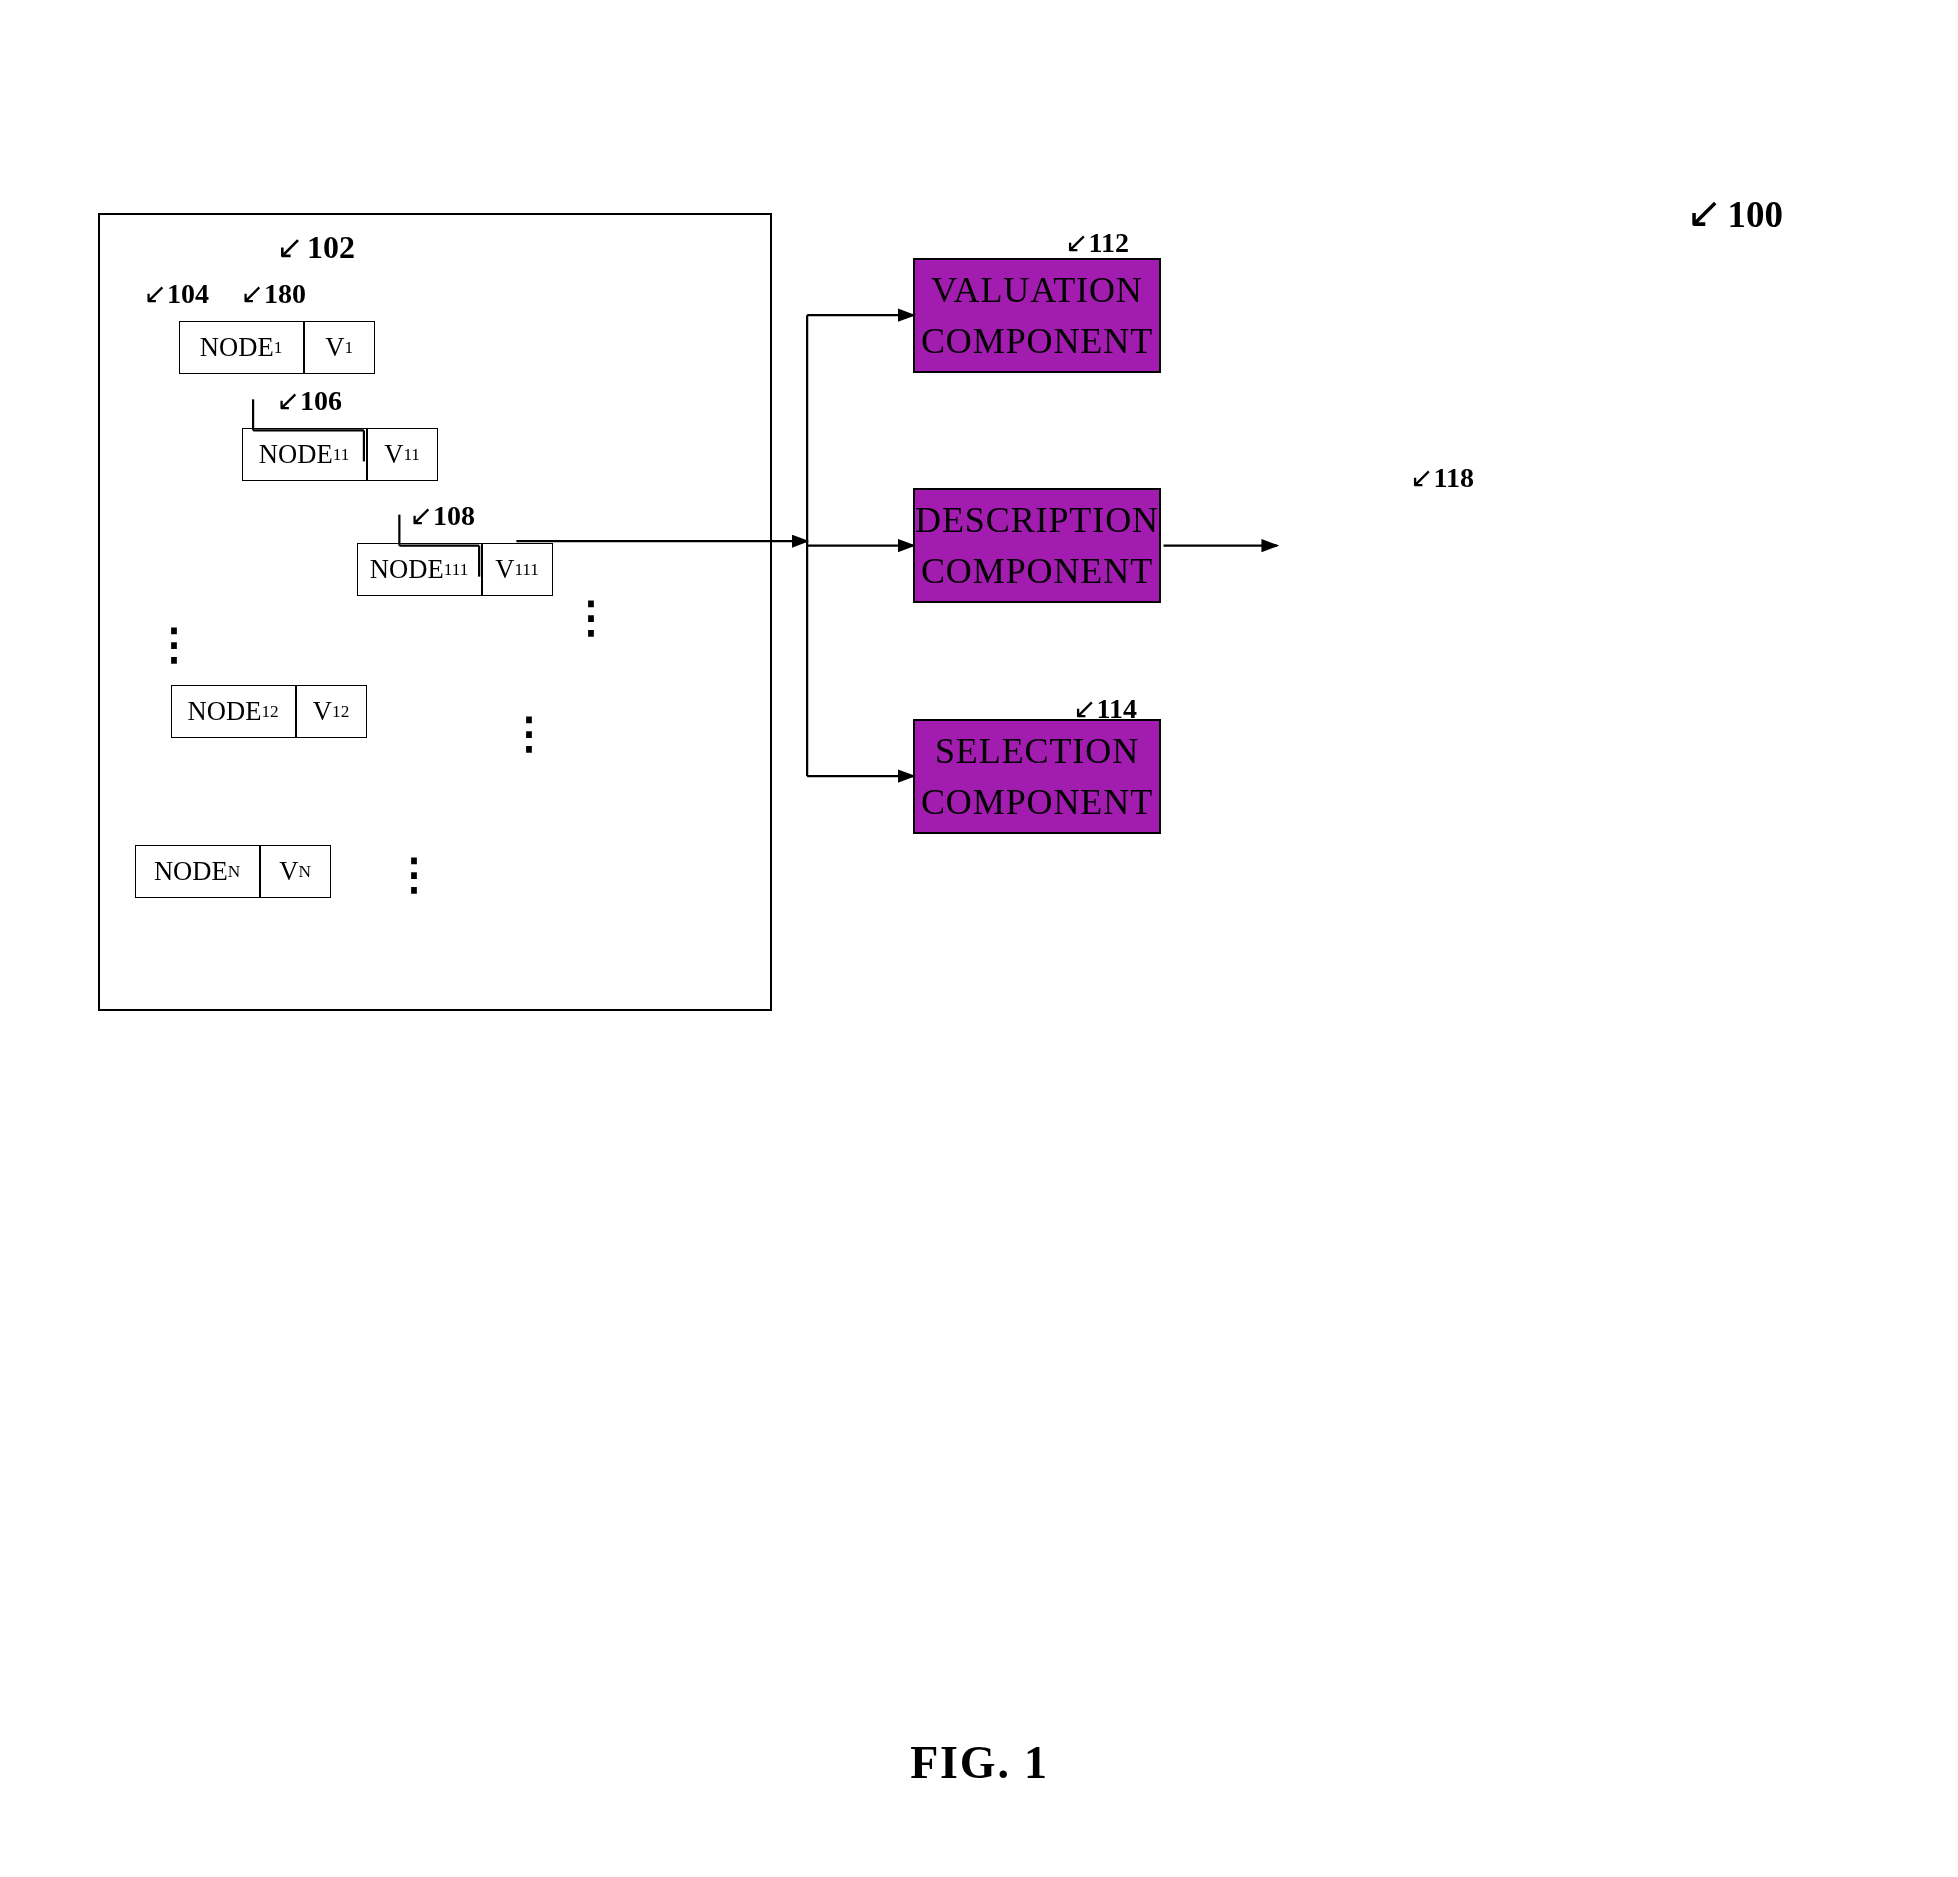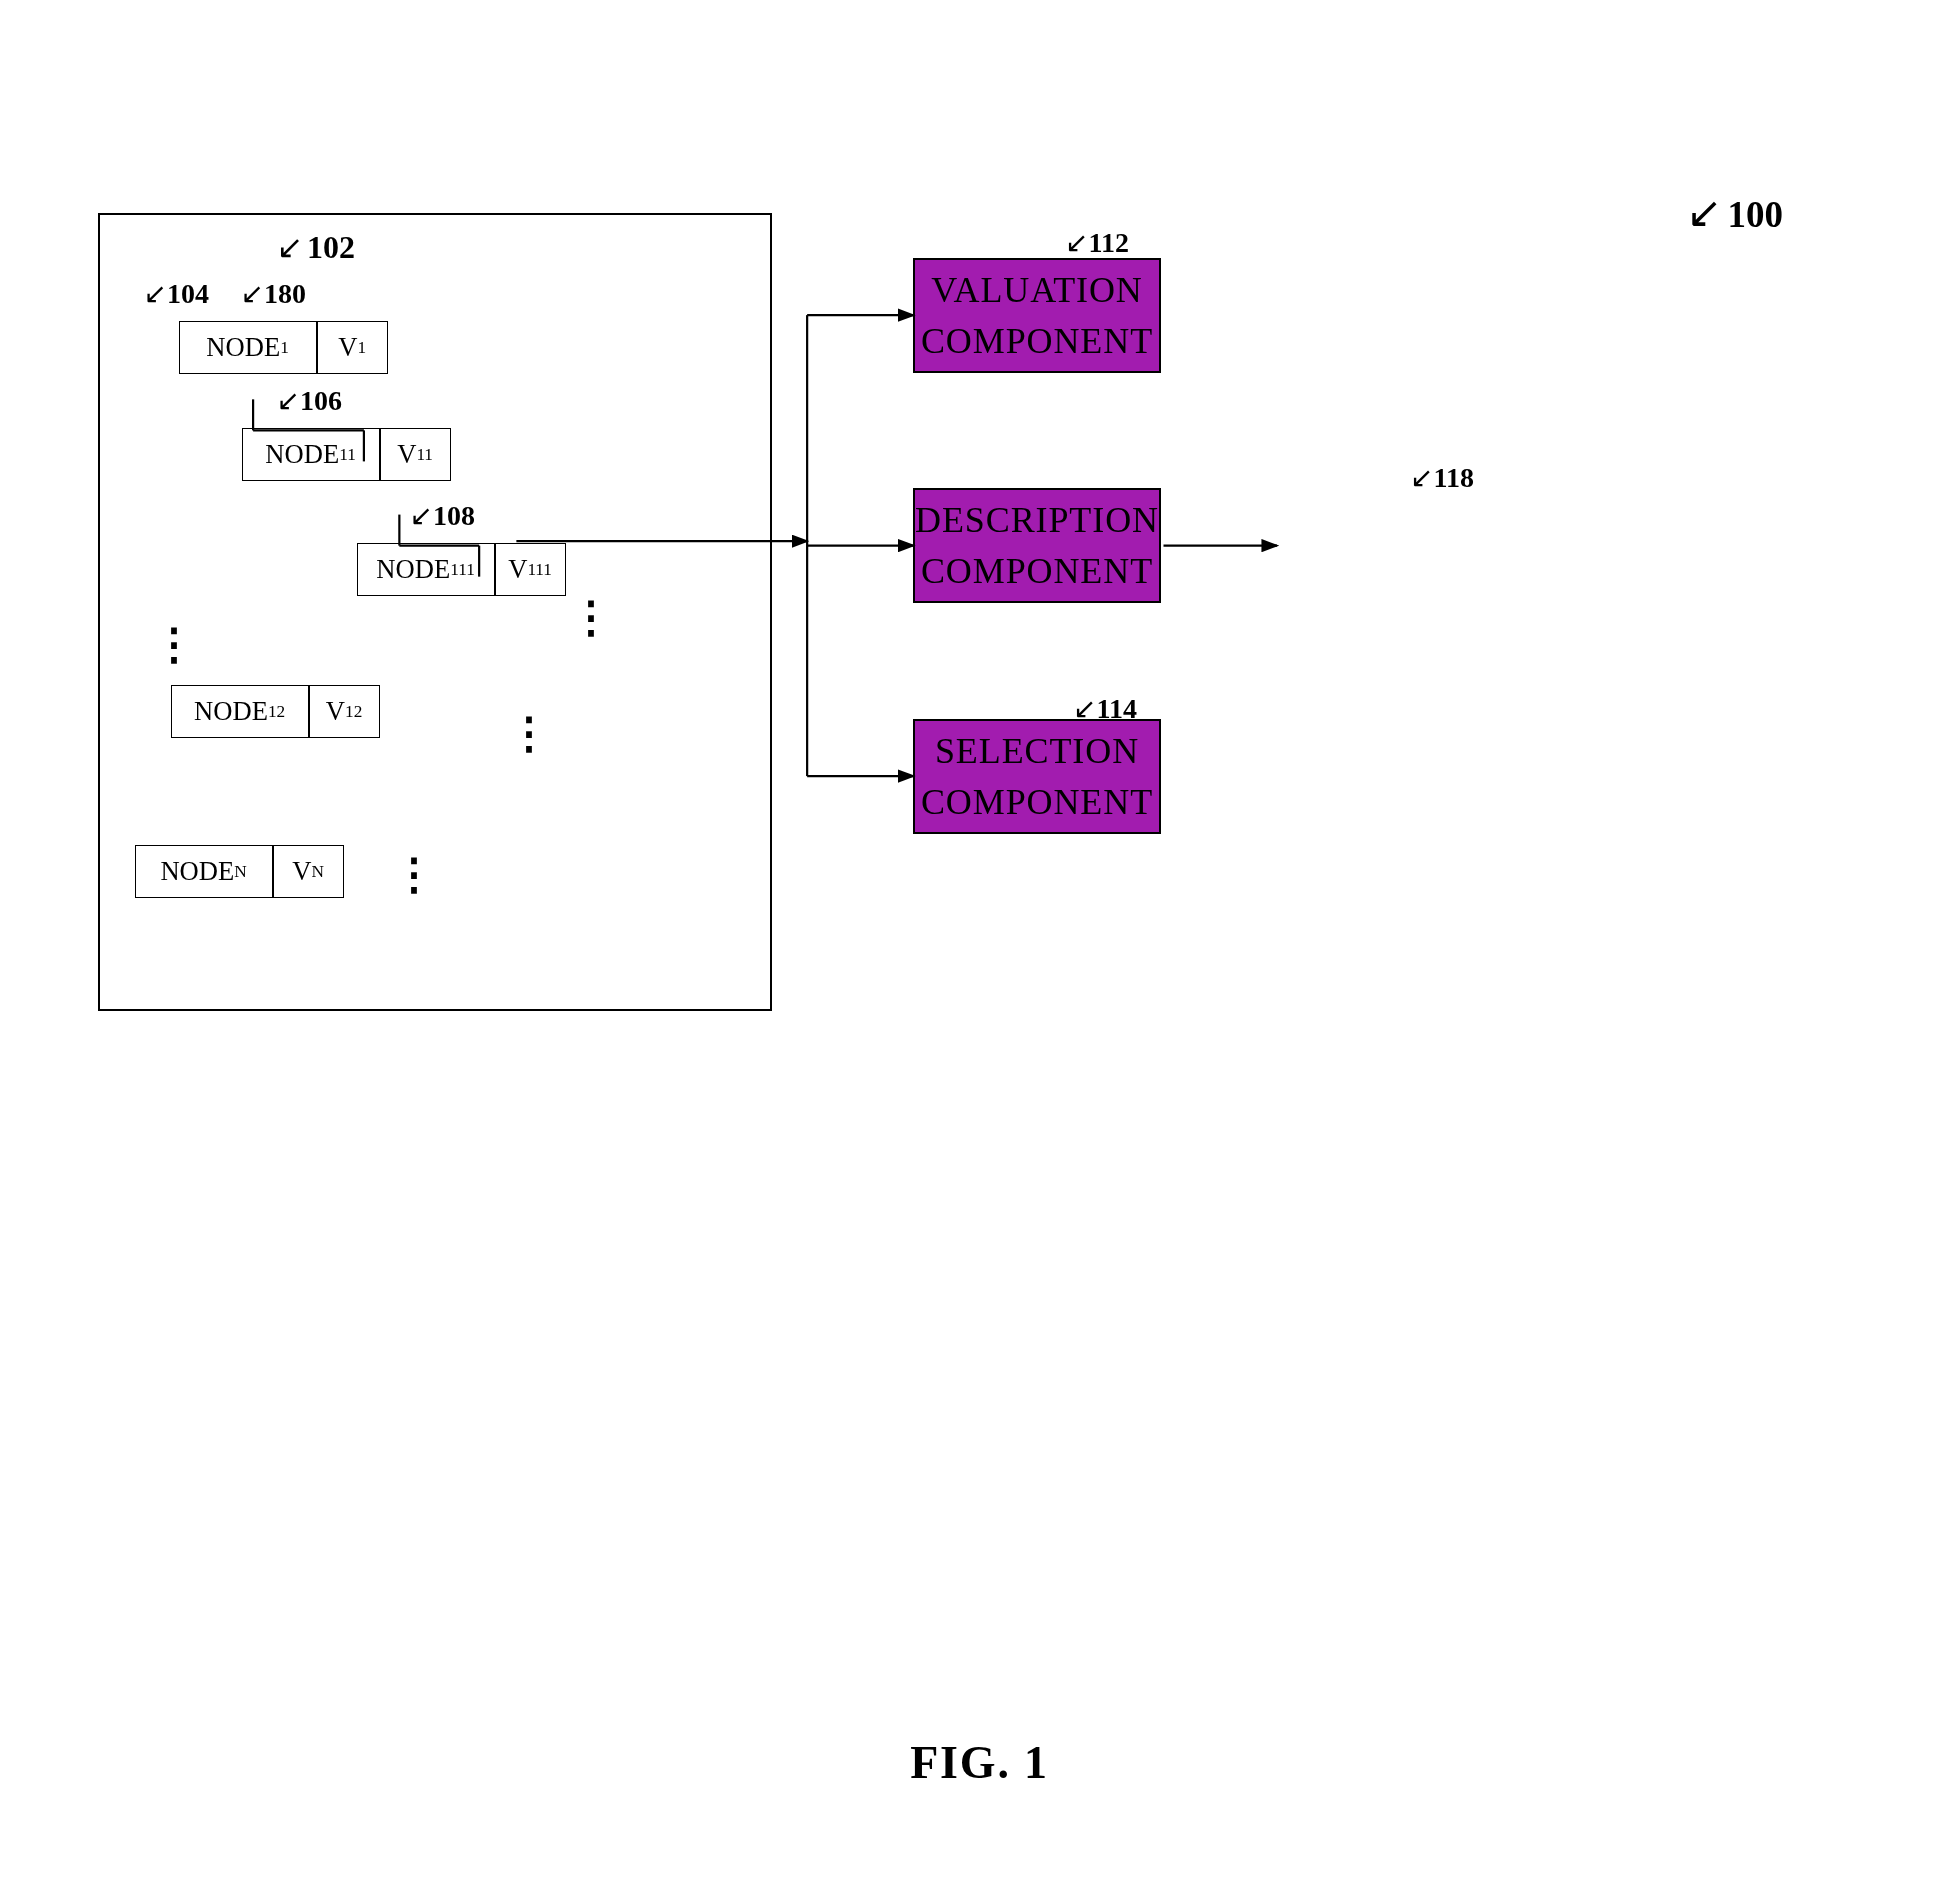--- a/index.html
+++ b/index.html
@@ -88,21 +88,21 @@
     }
     .node-box {
       border: 1.8px solid #000;
       display: flex;
       align-items: center;
       justify-content: center;
       font-size: 26.6px;
       background: #fff;
     }
     .node-box.node-name {
-      width: 138px;
+      width: 125px;
       height: 53px;
       padding: 3.5px 7px;
     }
     .node-box.node-val {
       width: 71px;
       height: 53px;
       padding: 3.5px 7px;
     }
 
     

